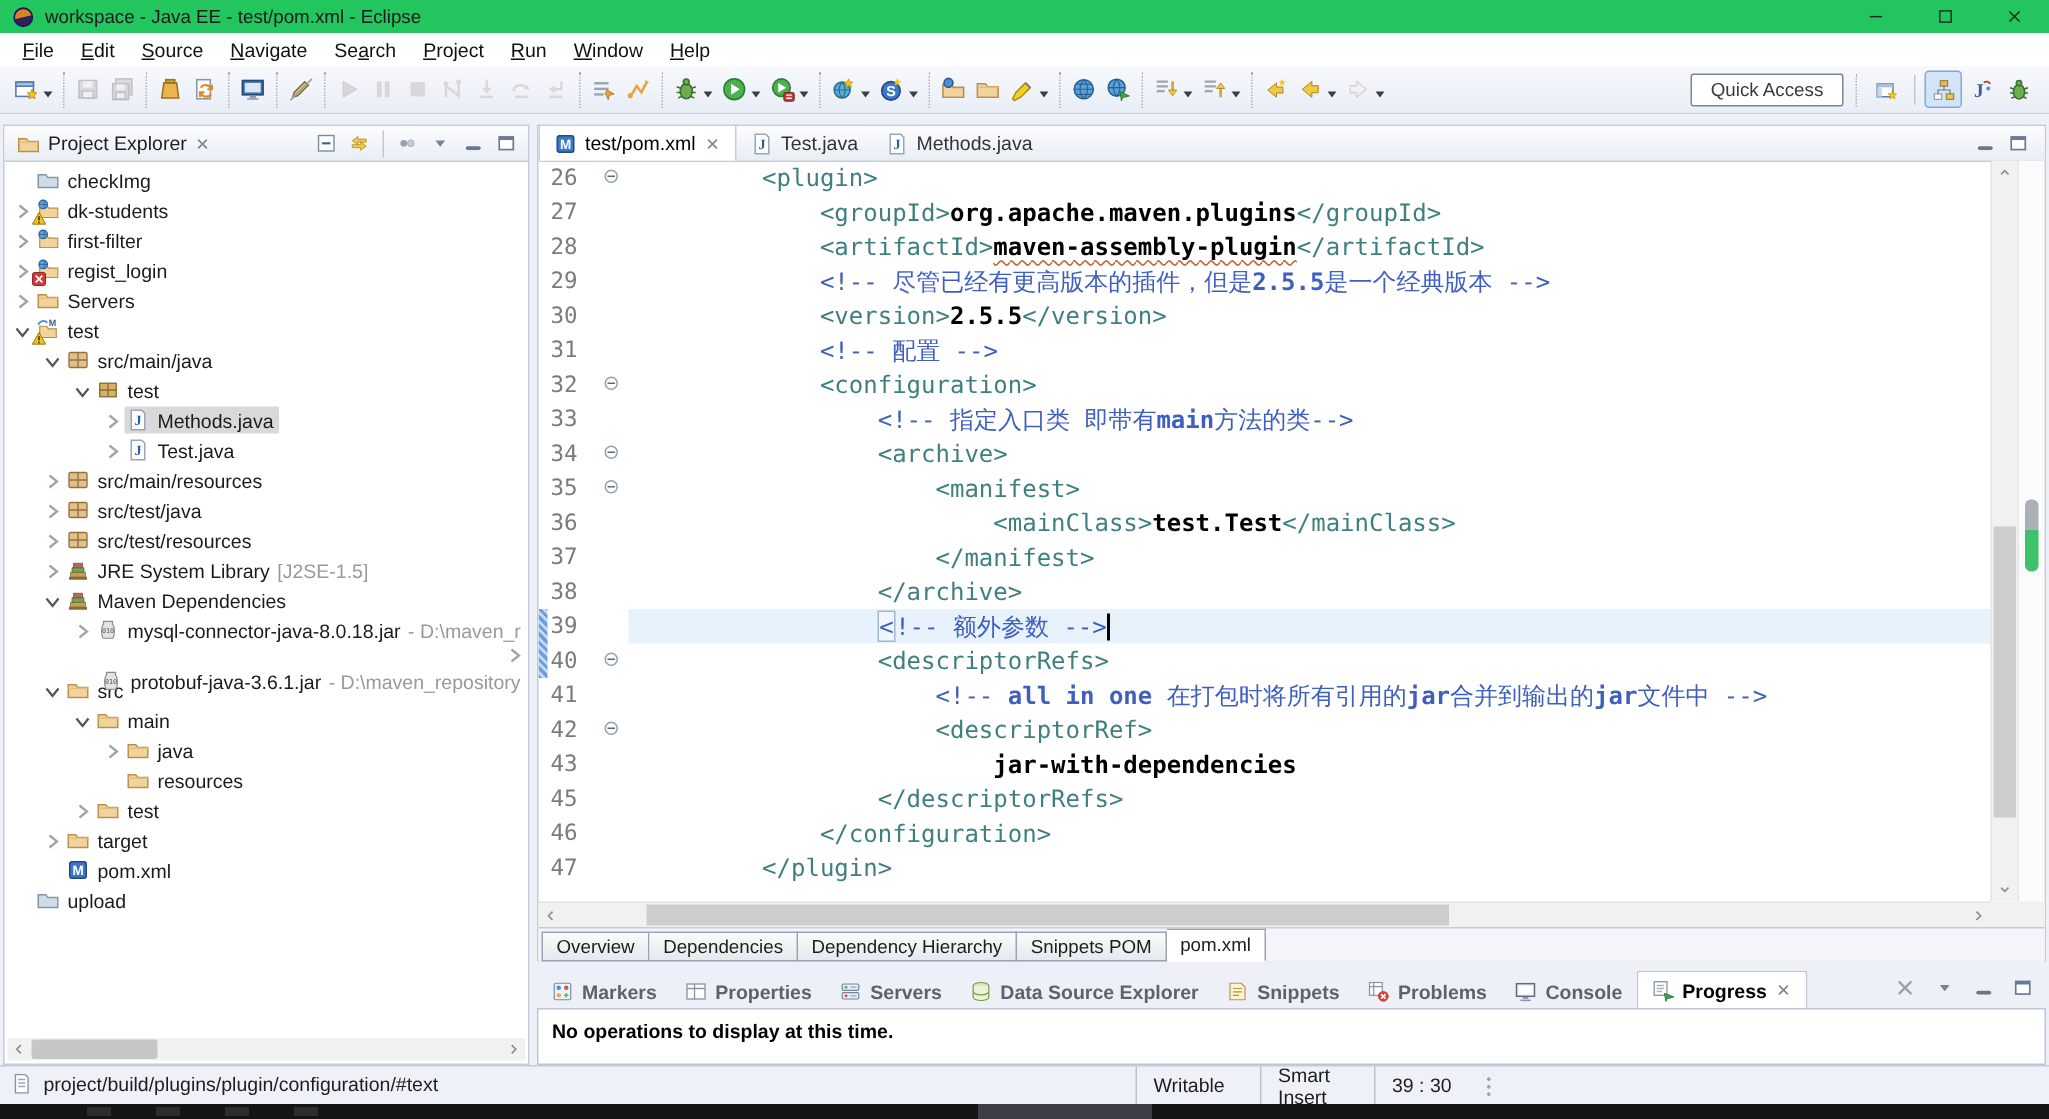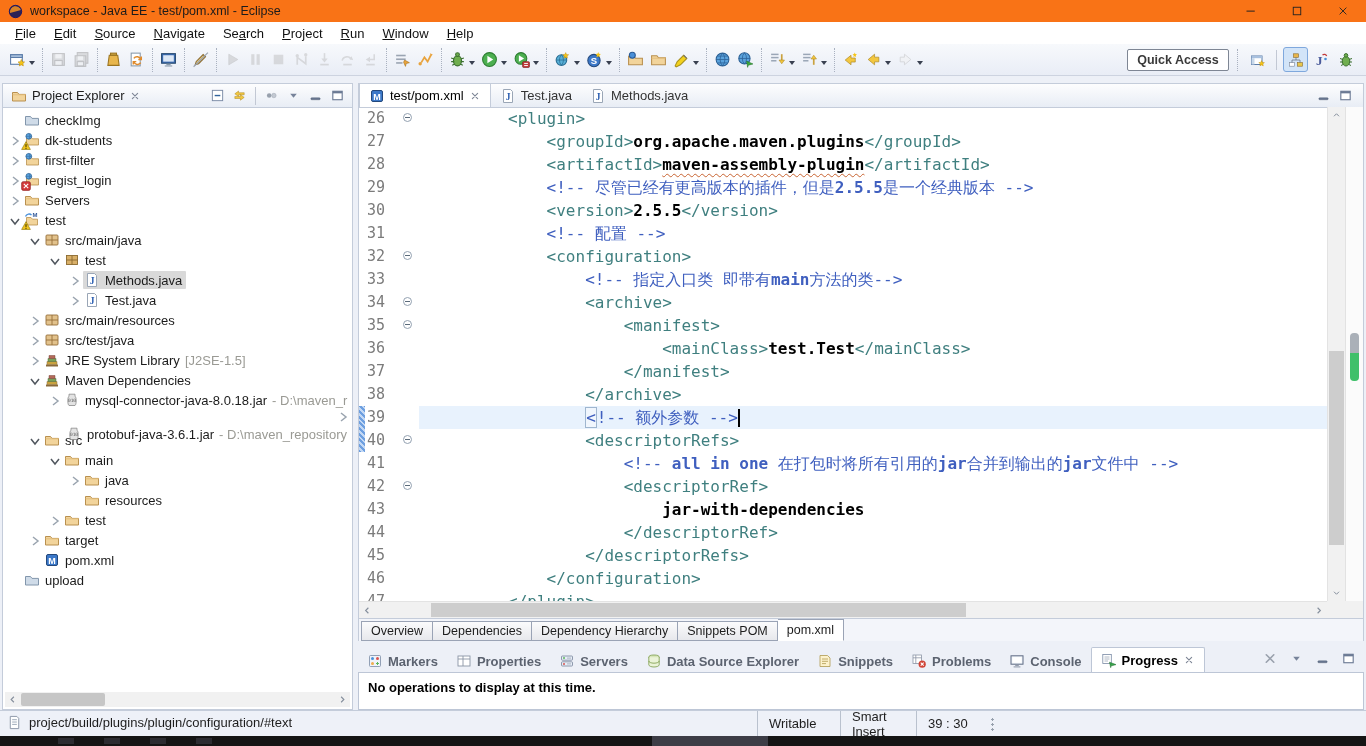--- a/index.html
+++ b/index.html
@@ -1,21 +1,21 @@
 <!DOCTYPE html>
 <html><head>
 <meta charset="utf-8">
 <style>
   html,body{margin:0;padding:0;}
   body{width:1366px;height:746px;position:relative;overflow:hidden;background:#fff;
        font-family:"Liberation Sans",sans-serif;-webkit-user-select:none;user-select:none;}
   svg{display:block}
 
   
-  #titlebar{position:absolute;left:0;top:0;width:100%;height:22px;background:#f97316;
+  #titlebar{position:absolute;left:0;top:0;width:100%;height:22px;background:#22c55e;
             display:flex;align-items:center;font-size:12.5px;color:#1b1b1b;}
   .app-icon{width:15px;height:15px;margin:0 7px 0 8px;}
   #win-controls{position:absolute;right:0;top:0;height:22px;display:flex;}
   .win-btn{width:46px;height:22px;display:flex;align-items:center;justify-content:center;}
   .win-btn svg{width:12px;height:12px;}
 
   
   #menubar{position:absolute;left:0;top:22px;width:100%;height:22px;background:#fff;
            display:flex;align-items:center;font-size:13px;color:#111;padding-left:6px;box-sizing:border-box;}
   .menu-item{padding:2px 9px;}
@@ -25,21 +25,21 @@
            background:linear-gradient(#f7f9fc,#e9edf6);border-bottom:1px solid #cdd3e0;
            display:flex;align-items:center;}
   #tb-groups{display:flex;align-items:center;padding-left:2px;}
   .tb-group{display:flex;align-items:center;height:24px;padding:0 4px;border-left:1px dotted #a9b1c0;}
   .tb-group:first-child{border-left:none;}
   .tb-btn{width:23px;height:23px;padding:3px;box-sizing:border-box;display:inline-flex;}
   .tb-btn.disabled{filter:grayscale(1) opacity(.45);}
   .tb-dd{width:0;height:0;border:3.5px solid transparent;border-top:4.5px solid #394050;margin:10px 3px 0 0;}
   #tb-right{margin-left:auto;display:flex;align-items:center;padding-right:8px;}
   .qa{width:100px;height:20px;border:1px solid #7e8694;border-radius:2px;background:#fff;color:#3a3a3a;
-      font-size:12.5px;display:flex;align-items:center;justify-content:center;margin-right:8px;font-weight:bold;}
+      font-size:12.5px;display:flex;align-items:center;justify-content:center;margin-right:8px;}
   .tb-sep2{height:22px;border-left:1px dotted #a9b1c0;margin:0 7px 0 0;}
   .vline{width:1px;height:20px;background:#c2c8d4;margin:0 6px;}
   .persp-btn{width:25px;height:25px;padding:3.5px;box-sizing:border-box;border:1px solid transparent;border-radius:3px;display:inline-flex;}
   .persp-btn.active{background:#d2e4f8;border-color:#7fa8dd;}
 
   
   #main{position:absolute;left:0;top:76px;width:100%;height:634px;background:#edf0f7;}
 
   
   #explorer{position:absolute;left:2px;top:7px;width:351px;height:627px;background:#fff;
@@ -740,20 +740,36 @@
           </div>
           <div class="trow" style="padding-left: 24px;">
             <span class="texp">
               <svg viewBox="0 0 16 16" width="100%" height="100%">
                 <path d="M6 4l5 4-5 4" fill="none" stroke="#9aa4af" stroke-width="1.5"></path>
               </svg>
             </span>
             <span class="trow-body">
               <span class="ticon">
                 <svg viewBox="0 0 16 16" width="100%" height="100%">
+                  <rect x="2" y="3" width="12" height="10" rx="1" fill="#e2c28c" stroke="#96703a" stroke-width="0.9"></rect>
+                  <path d="M2 8h12M8 3v10" stroke="#96703a" stroke-width="0.9"></path>
+                </svg>
+              </span>
+              <span class="tlabel">src/test/resources</span>
+            </span>
+          </div>
+          <div class="trow" style="padding-left: 24px;">
+            <span class="texp">
+              <svg viewBox="0 0 16 16" width="100%" height="100%">
+                <path d="M6 4l5 4-5 4" fill="none" stroke="#9aa4af" stroke-width="1.5"></path>
+              </svg>
+            </span>
+            <span class="trow-body">
+              <span class="ticon">
+                <svg viewBox="0 0 16 16" width="100%" height="100%">
                   <path d="M2 12.5h12v2H2z" fill="#8a6a3a"></path>
                   <path d="M3 9.5h10v3H3z" fill="#caa23f" stroke="#8a6a3a" stroke-width="0.5"></path>
                   <path d="M4 6.5h8v3H4z" fill="#7aa05a" stroke="#4a6a35" stroke-width="0.5"></path>
                   <path d="M5 3.5h6v3H5z" fill="#b46a5a" stroke="#7a4538" stroke-width="0.5"></path>
                 </svg>
               </span>
               <span class="tlabel">JRE System Library</span>
               <span class="tsuffix"> [J2SE-1.5]</span>
             </span>
           </div>
@@ -1087,25 +1103,20 @@
               <span class="gut">42</span>
               <span class="fold">
                 <span class="foldc"></span>
               </span>
               <span class="ctext"><span>                    </span><span class="sg-t">&lt;descriptorRef&gt;</span></span>
             </div>
             <div class="crow">
               <span class="gut">43</span>
               <span class="fold"></span>
               <span class="ctext"><span>                        </span><span class="sg-b">jar-with-dependencies</span></span>
-            </div>
-            <div class="crow">
-              <span class="gut">44</span>
-              <span class="fold"></span>
-              <span class="ctext"><span>                    </span><span class="sg-t">&lt;/descriptorRef&gt;</span></span>
             </div>
             <div class="crow">
               <span class="gut">45</span>
               <span class="fold"></span>
               <span class="ctext"><span>                </span><span class="sg-t">&lt;/descriptorRefs&gt;</span></span>
             </div>
             <div class="crow">
               <span class="gut">46</span>
               <span class="fold"></span>
               <span class="ctext"><span>            </span><span class="sg-t">&lt;/configuration&gt;</span></span>

